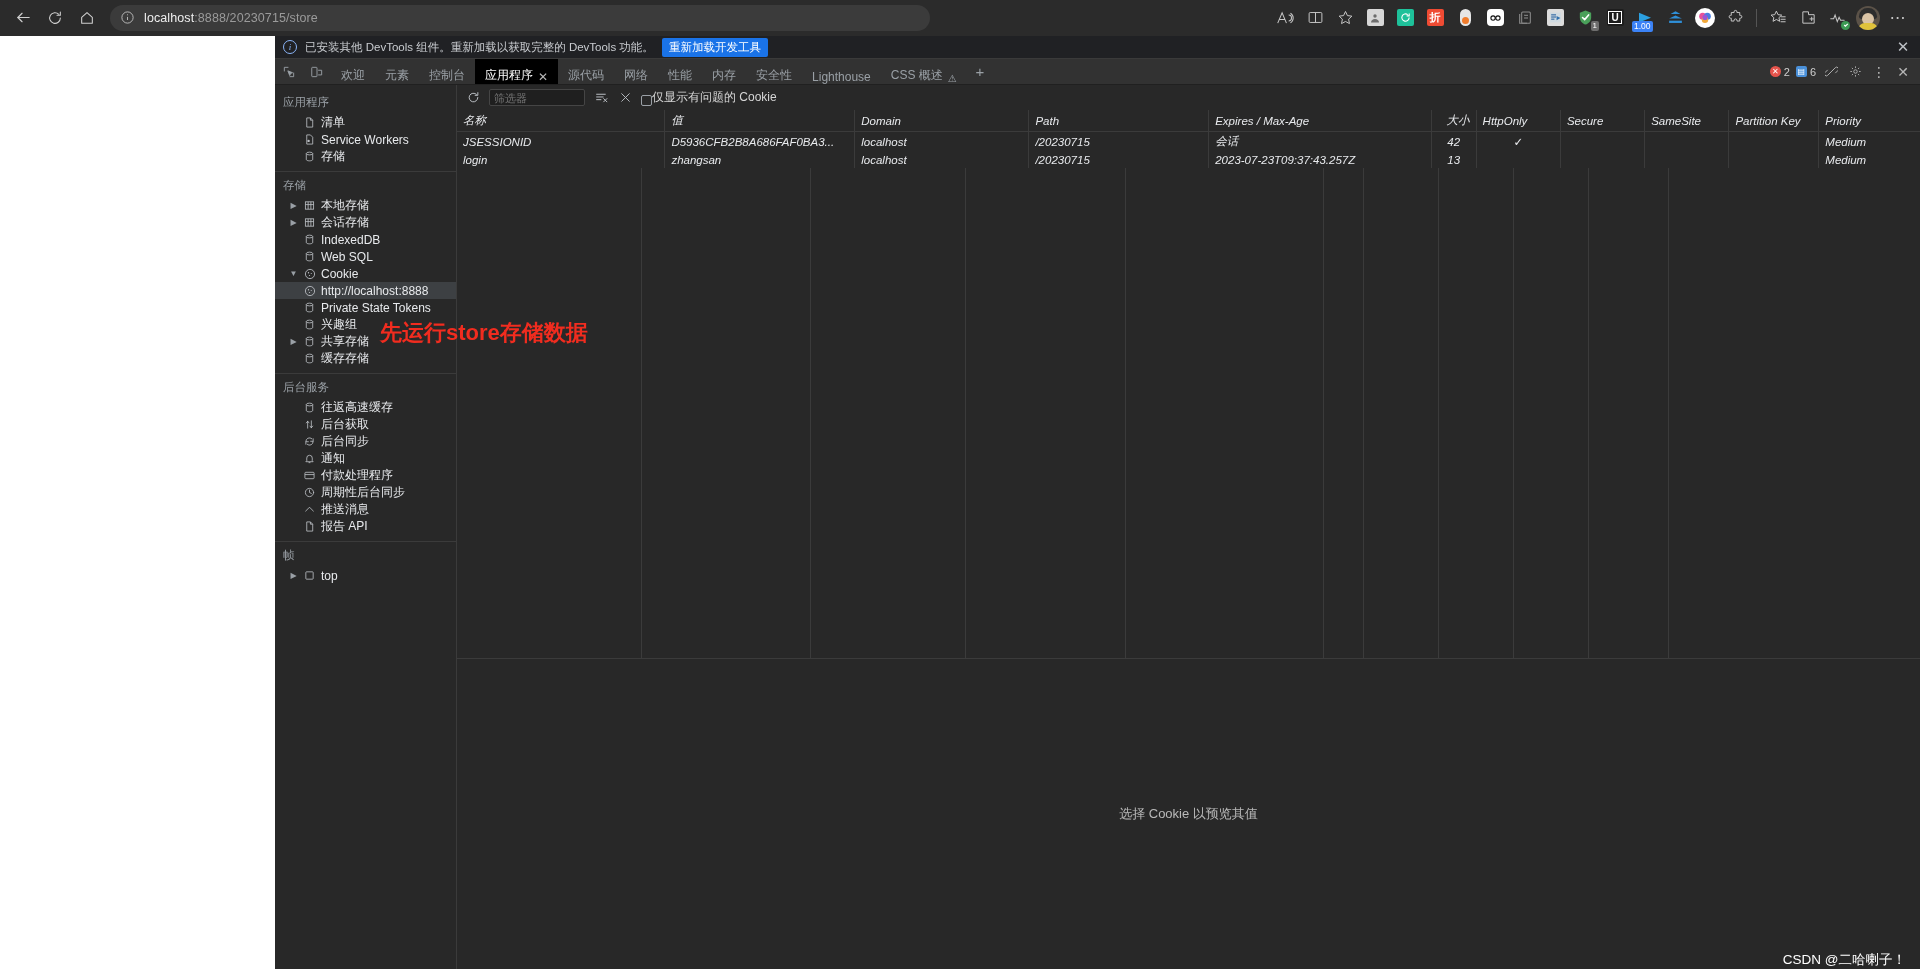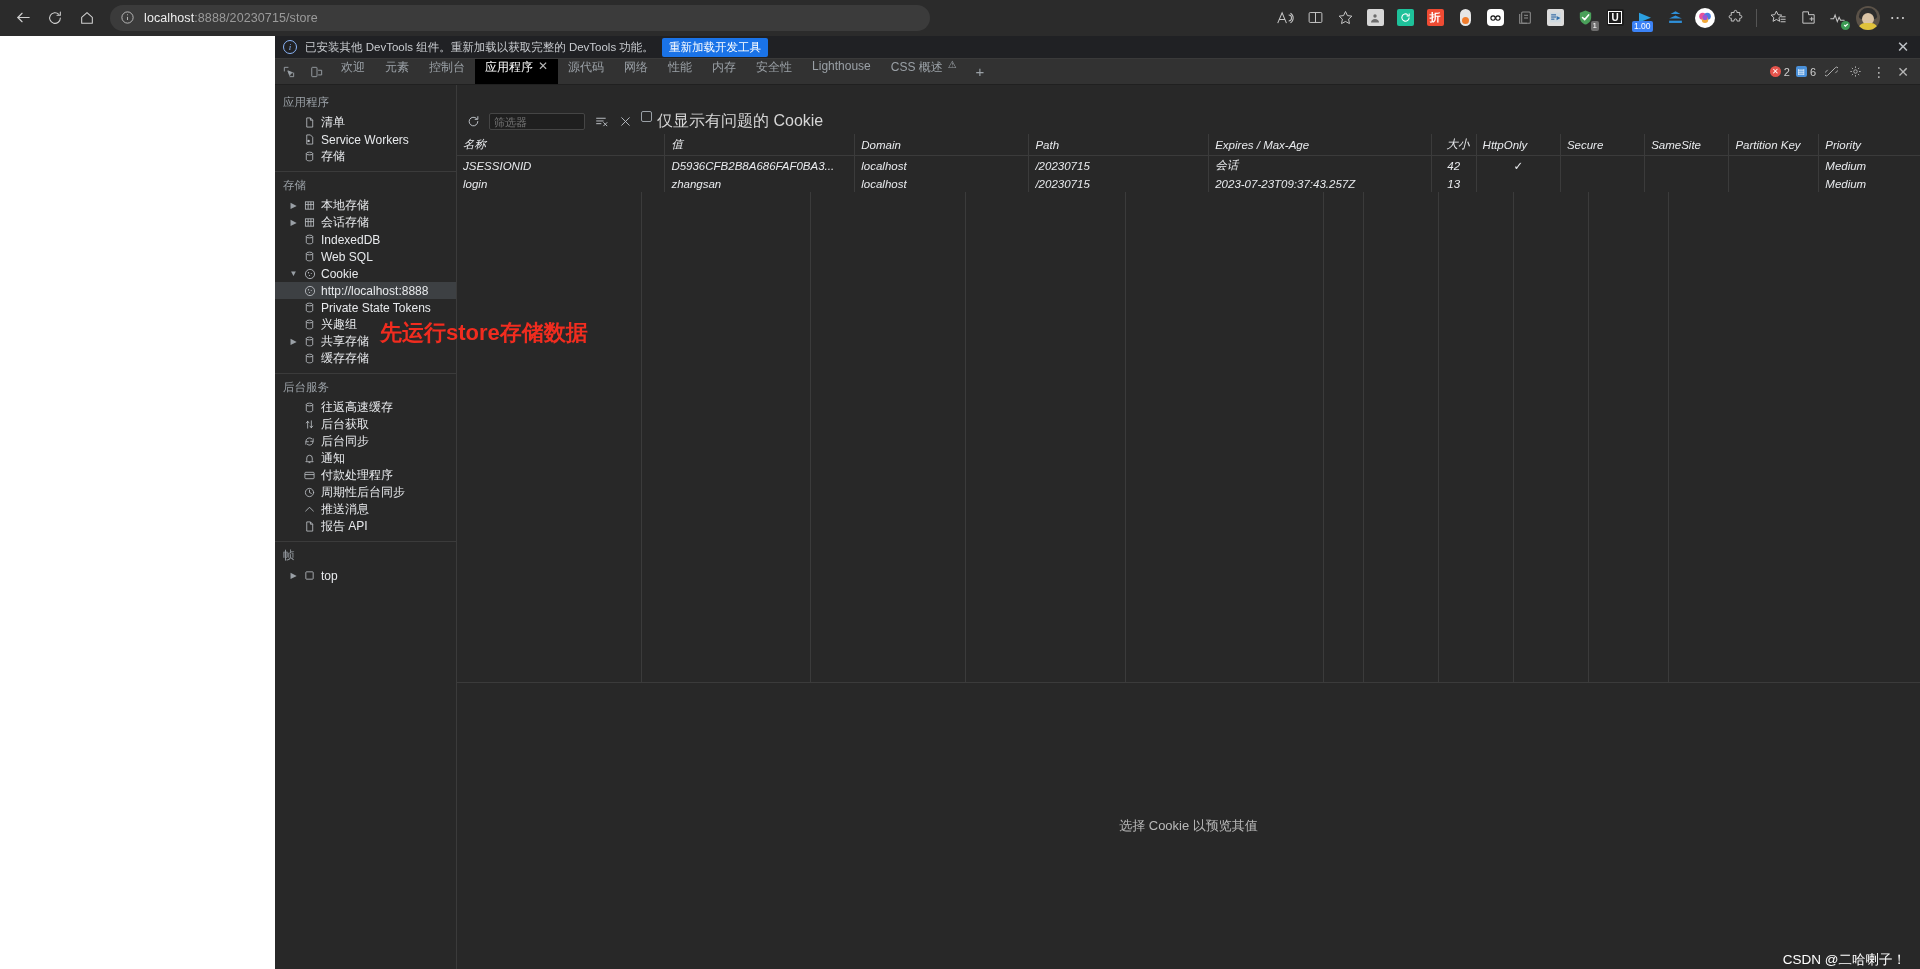--- a/index.html
+++ b/index.html
@@ -105,21 +105,21 @@
   #dt-tabbar {
     height: 26px; background: #323232;
     display: flex; align-items: stretch;
     border-bottom: 1px solid #202020;
   }
   .dt-toolicon {
     width: 28px; display:flex; align-items:center; justify-content:center;
     color: #9aa0a6;
   }
   .dt-tab {
-    display: flex; align-items: flex-start; gap: 5px;
+    display: flex; align-items: flex-end; gap: 5px;
     padding: 0 10px; font-size: 12px; color: #9aa0a6;
     white-space: nowrap; cursor: pointer;
   }
   .dt-tab.active { background: #000000; color: #ffffff; }
   .dt-tab .x { font-size: 12px; color: #b9b9b9; }
   .dt-tab .warn-tri { font-size: 10px; color: #9aa0a6; }
   .dt-plus { display:flex;align-items:center;justify-content:center;
      width: 26px; color: #9aa0a6; font-size: 15px; cursor:pointer;}
   #dt-tabbar-right { margin-left:auto; display:flex; align-items:center; gap:6px; padding-right:8px;}
   .count-pill { display:flex; align-items:center; gap:3px; font-size:11px;}
@@ -153,34 +153,34 @@
   .sb-item.selected { background: #3d4043; }
   .sb-item .arrow {
     width: 9px; flex: 0 0 9px; color: #9aa0a6; font-size: 8px;
     display:flex; align-items:center; justify-content:center;
   }
   .sb-item .ic { width: 13px; flex: 0 0 13px; color: #bdc1c6;
      display:flex; align-items:center; justify-content:center;}
   .sb-item .lbl { overflow: hidden; text-overflow: ellipsis; }
 
   
-  #cookie-panel { flex: 1; display: flex; flex-direction: column; background:#282828;margin-top:24px;}
+  #cookie-panel { flex: 1; display: flex; flex-direction: column; background:#282828;}
   #cookie-toolbar {
     height: 25px; display: flex; align-items: center; gap: 8px;
     padding: 0 8px; background: #282828;
   }
   #cookie-toolbar .ic { color:#bdc1c6; display:flex;align-items:center;justify-content:center;
      width:16px;height:16px;cursor:pointer;}
   #filter-input {
     width: 96px; height: 17px; background: #1f1f1f;
     border: 1px solid #454545; border-radius: 2px;
     color: #b0b0b0; font-size: 11px; padding: 0 4px;
     font-family: inherit;
   }
-  #cookie-toolbar .cbwrap { display:flex; align-items:flex-start; gap:5px; font-size:16px; color:#d6d6d6;}
+  #cookie-toolbar .cbwrap { display:flex; align-items:flex-end; font-size:12px; color:#d6d6d6;}
   #cookie-toolbar .cb { width:11px;height:11px;border:1px solid #9aa0a6;border-radius:2px;}
 
   #cookie-table { flex: 0 0 auto; font-style: italic; }
   #cookie-table table { border-collapse: collapse; width: 100%; table-layout: fixed; }
   #cookie-table th {
     background: #282828; color: #e8eaed; font-weight: 400;
     font-size: 11.5px; text-align: left; padding: 3px 6px; height: 19px;
     border-right: 1px solid #3b3b3b; border-bottom: 1px solid #3b3b3b;
   }
   #cookie-table td {

